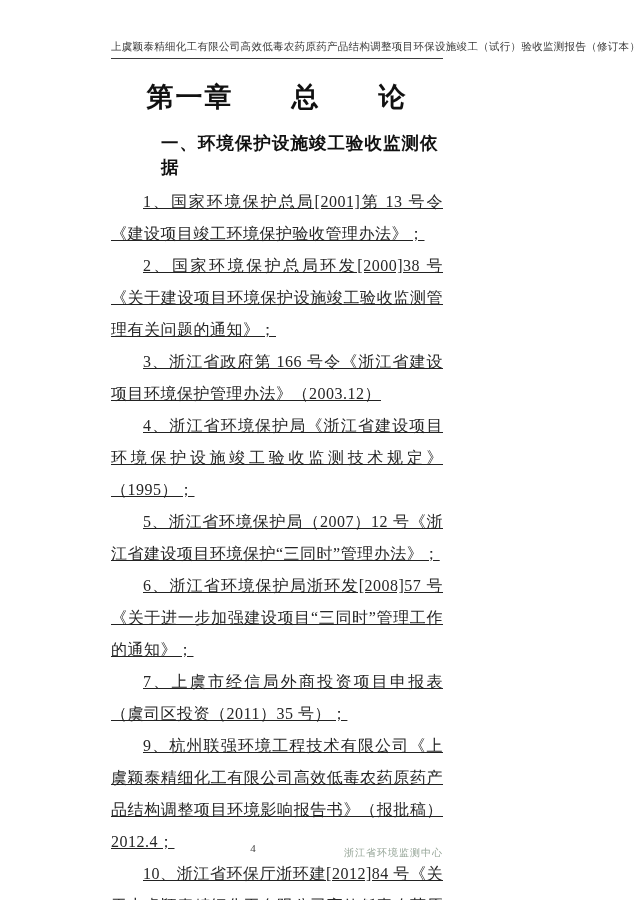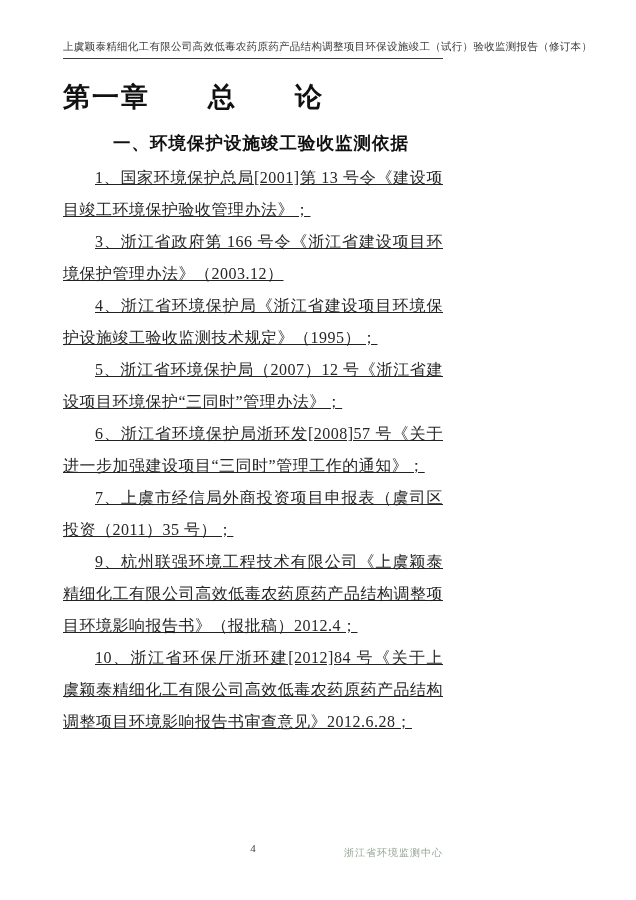--- a/index.html
+++ b/index.html
@@ -7,37 +7,39 @@
   body {
     width: 636px; height: 900px;
     font-family: "Liberation Serif", "DejaVu Serif", serif;
     color: #222222;
     overflow: hidden;
   }
   .page {
     position: relative;
     width: 504px; height: 900px;
     background: #ffffff;
+    padding-left: 48px;
   }
   .content {
     margin-left: 63px;
     margin-right: 61px;
   }
   .header {
     padding-top: 40px;
     padding-bottom: 4px;
     border-bottom: 1.5px solid #3c3c3c;
     font-size: 10.5px;
     letter-spacing: 0.3px;
     color: #3a3a3a;
     text-align: center;
     white-space: nowrap;
   }
   .chapter-title {
     margin-top: 20px;
+    text-align: center;
     font-family: "Liberation Sans", "DejaVu Sans", sans-serif;
     font-weight: bold;
     font-size: 27px;
     color: #111111;
     white-space: pre;
     letter-spacing: 2px;
   }
   .section-heading {
     margin-top: 16px;
     margin-left: 50px;
@@ -90,20 +92,21 @@
     <div class="header">
       <span>上虞颖泰精细化工有限公司高效低毒农药原药产品结构调整项目环保设施竣工（试行）验收监测报告（修订本）</span>
     </div>
 
     <div class="chapter-title">第一章　　总　　论</div>
 
     <div class="section-heading">一、环境保护设施竣工验收监测依据</div>
 
     <div class="body-text">
       <p class="para">1、国家环境保护总局[2001]第 13 号令《建设项目竣工环境保护验收管理办法》；</p>
+      <p class="para">2、国家环境保护总局环发[2000]38 号《关于建设项目环境保护设施竣工验收监测管理有关问题的通知》；</p>
       <p class="para">3、浙江省政府第 166 号令《浙江省建设项目环境保护管理办法》（2003.12）</p>
       <p class="para">4、浙江省环境保护局《浙江省建设项目环境保护设施竣工验收监测技术规定》（1995）；</p>
       <p class="para">5、浙江省环境保护局（2007）12 号《浙江省建设项目环境保护“三同时”管理办法》；</p>
       <p class="para">6、浙江省环境保护局浙环发[2008]57 号《关于进一步加强建设项目“三同时”管理工作的通知》；</p>
       <p class="para">7、上虞市经信局外商投资项目申报表（虞司区投资（2011）35 号）；</p>
       <p class="para">9、杭州联强环境工程技术有限公司《上虞颖泰精细化工有限公司高效低毒农药原药产品结构调整项目环境影响报告书》（报批稿）2012.4；</p>
       <p class="para">10、浙江省环保厅浙环建[2012]84 号《关于上虞颖泰精细化工有限公司高效低毒农药原药产品结构调整项目环境影响报告书审查意见》2012.6.28；</p>
     </div>
   </div>
 

